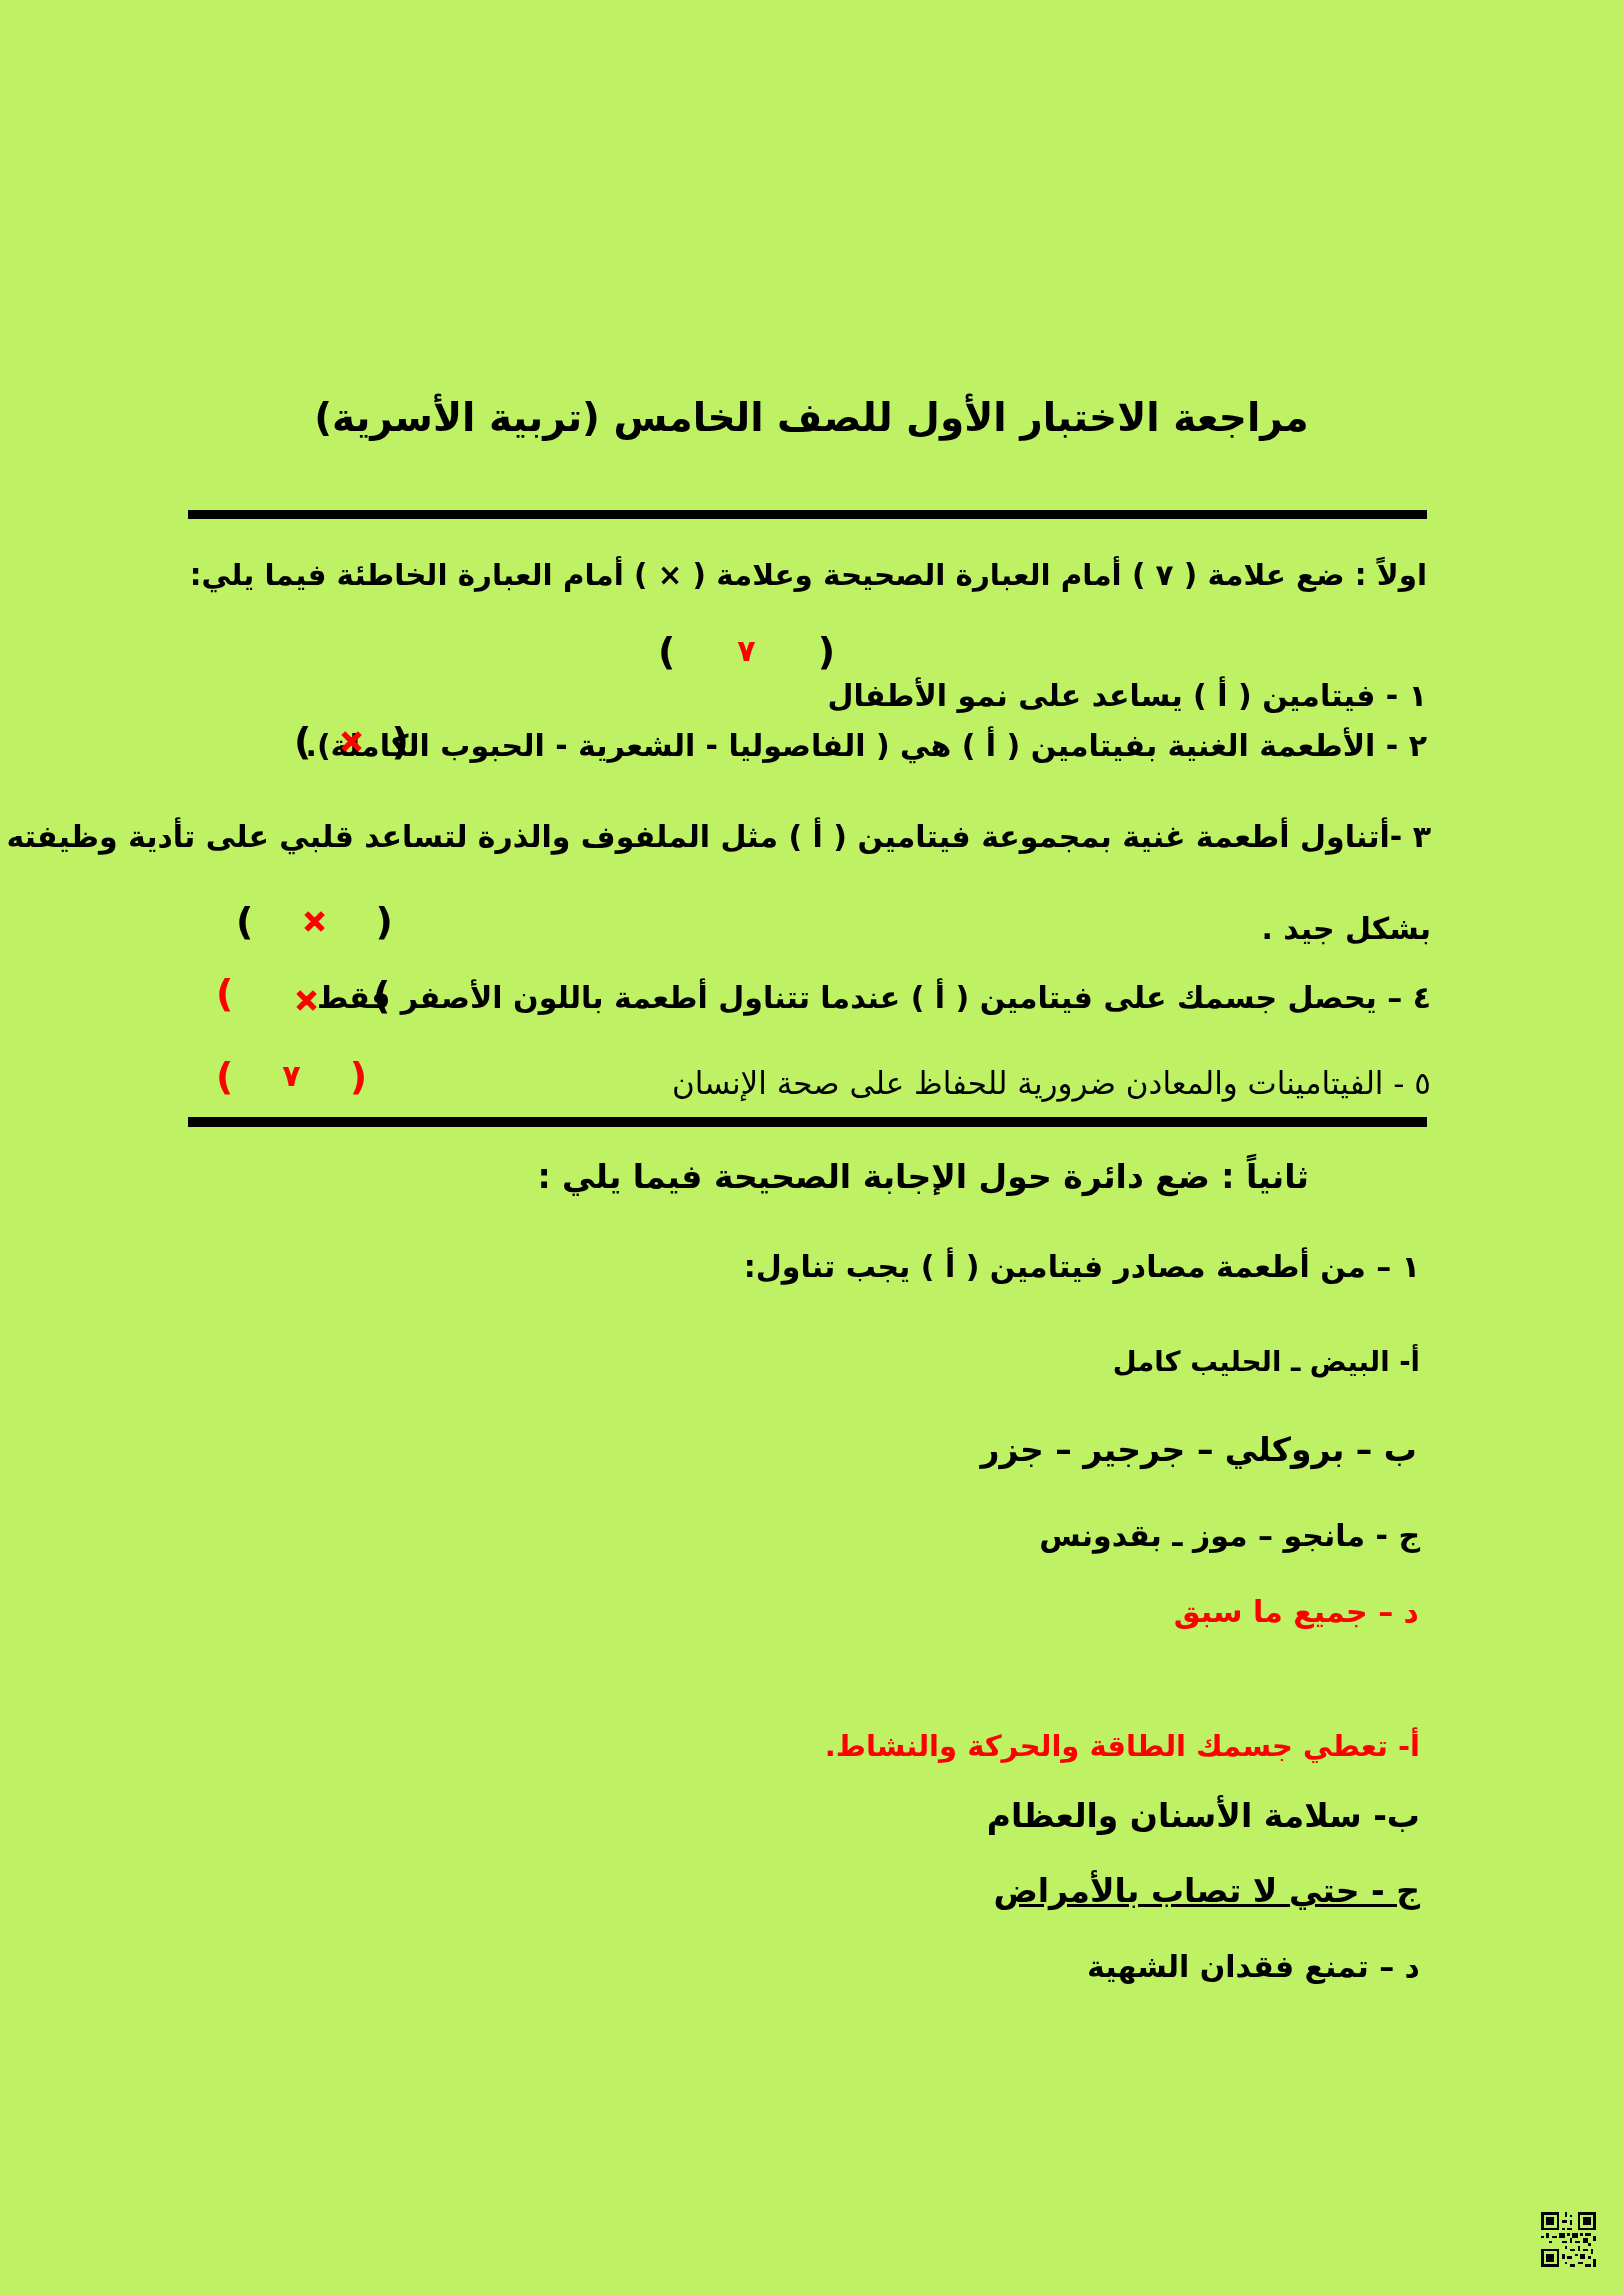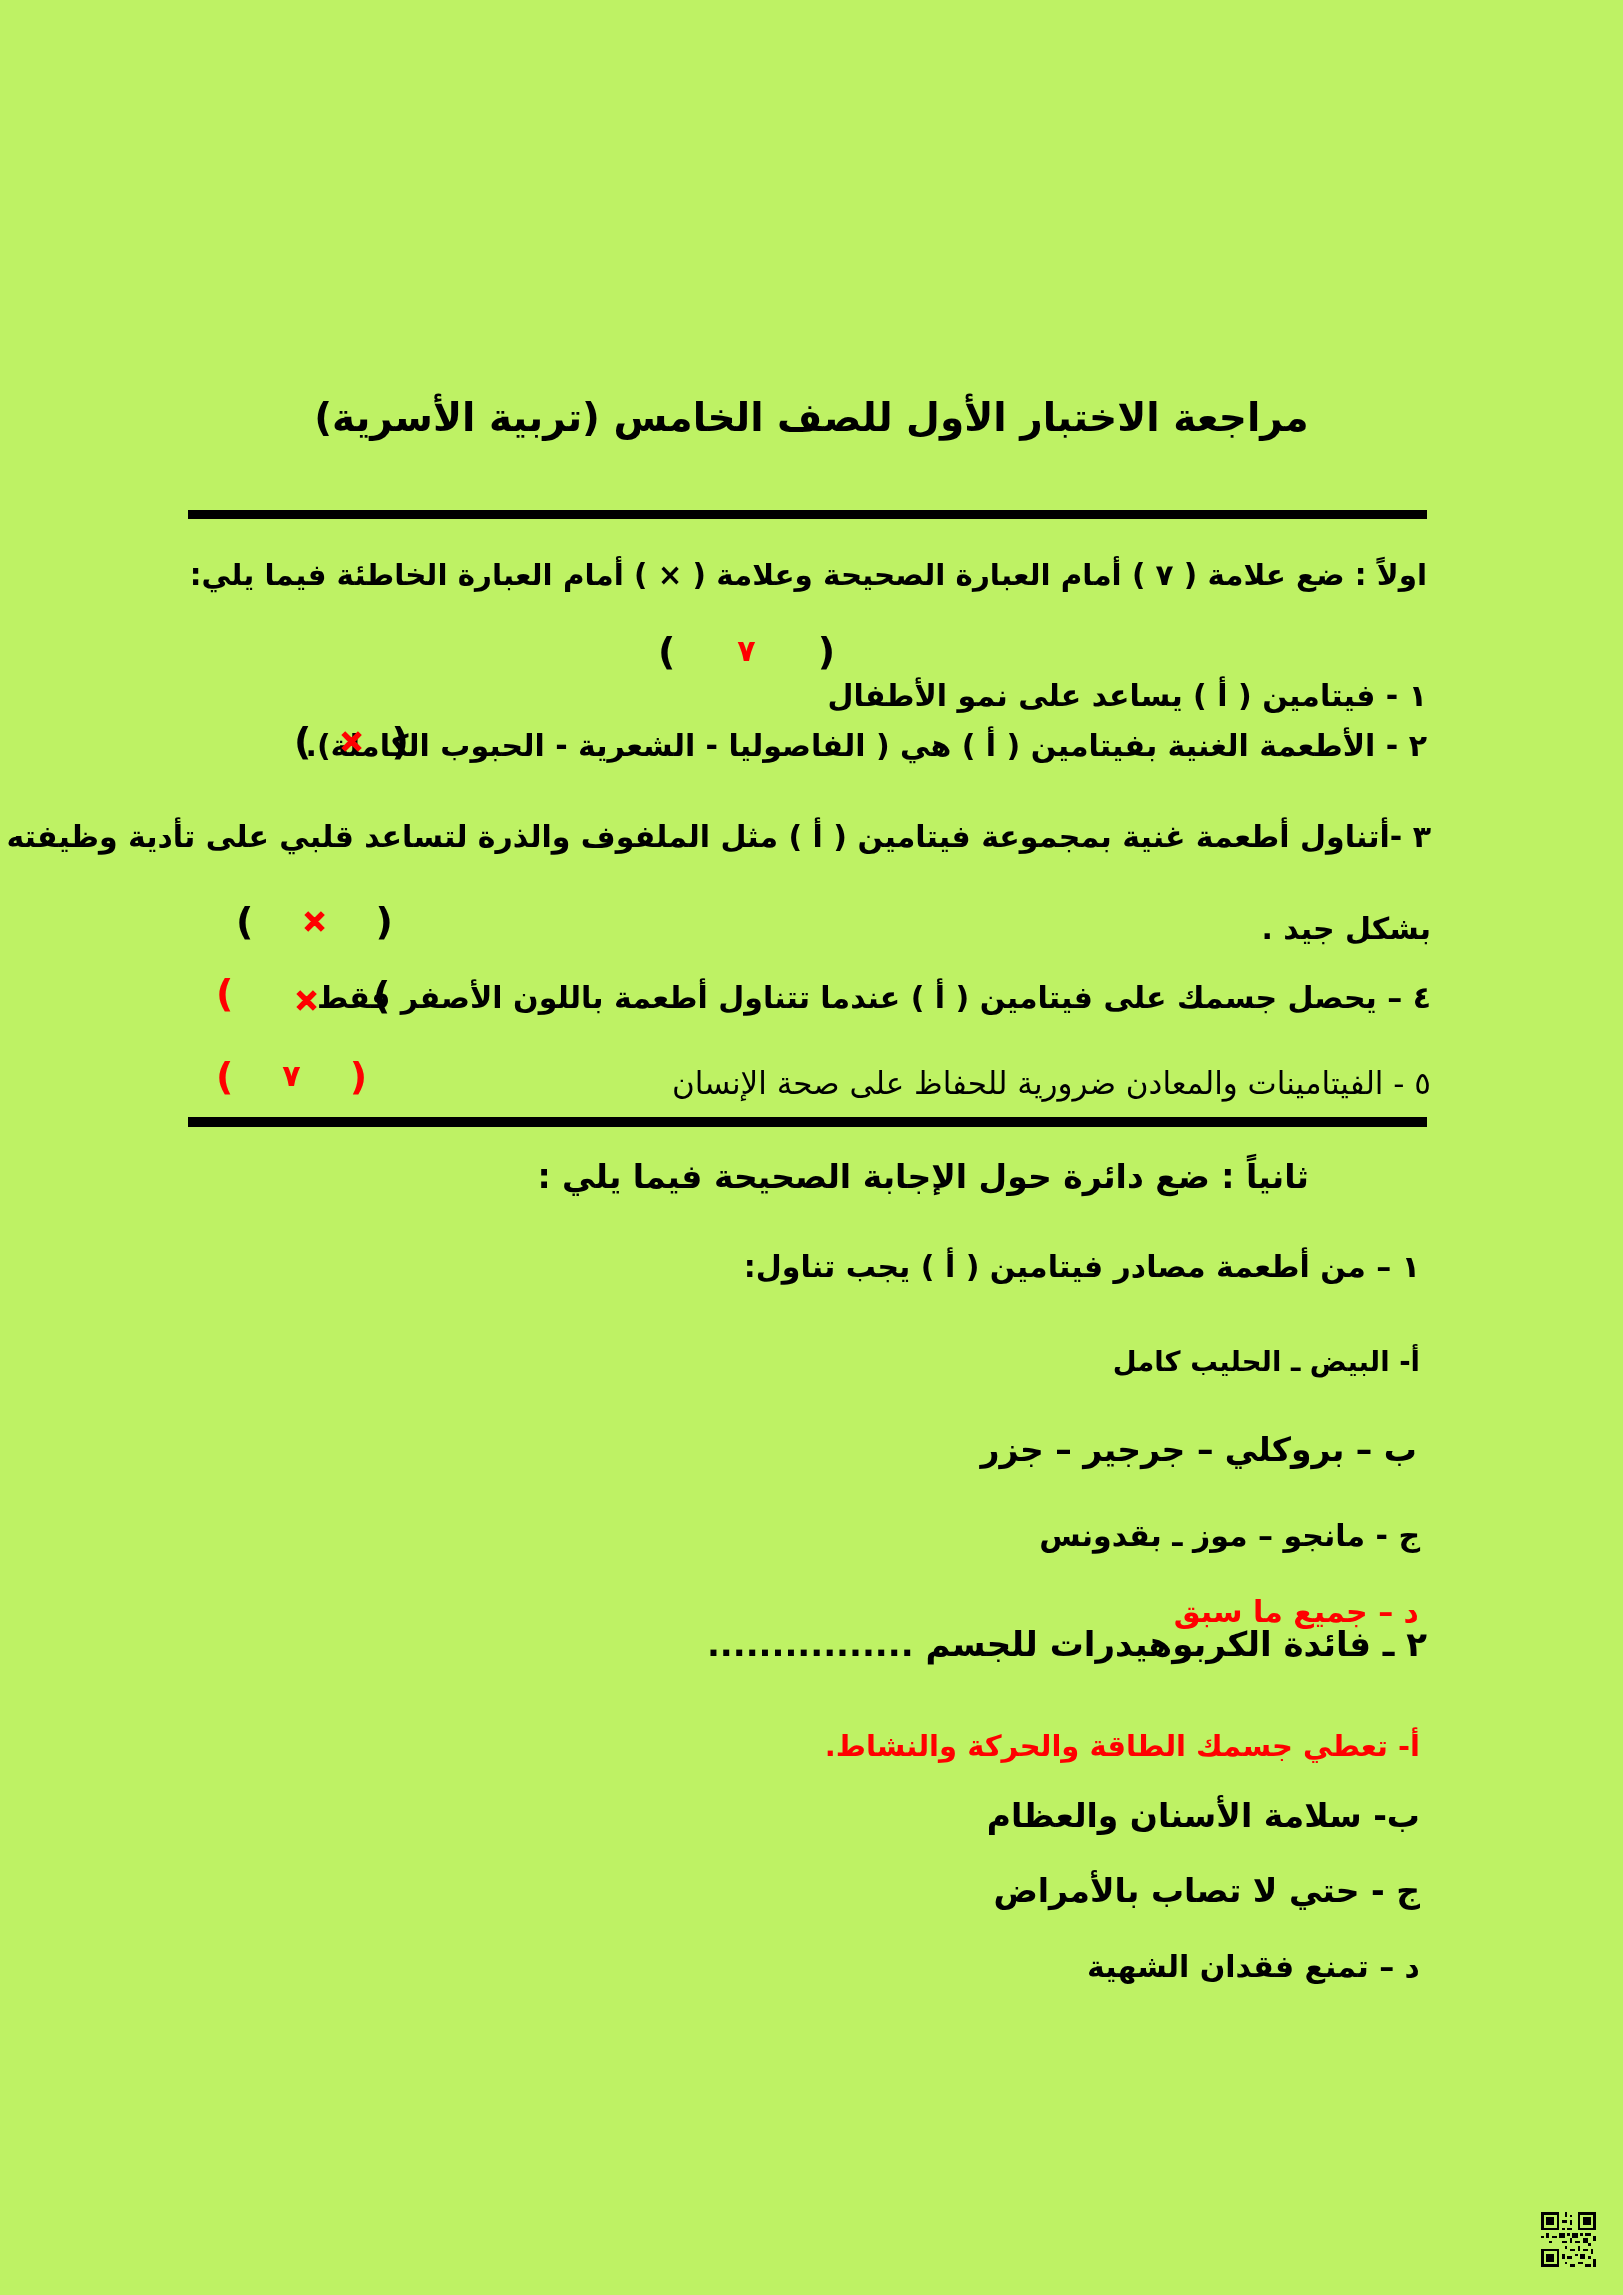--- a/index.html
+++ b/index.html
@@ -63,21 +63,21 @@
   .h2{top:1157px;right:314px;font-size:33px;font-weight:bold;}
   .stem1{top:1249px;right:203px;font-size:30px;font-weight:bold;}
   .opt{font-weight:bold;}
   .oa1{top:1345px;right:203px;font-size:27.5px;}
   .ob1{top:1430px;right:206px;font-size:33px;}
   .oc1{top:1518px;right:203px;font-size:30px;}
   .od1{top:1594px;right:204px;font-size:30px;}
   .stem2{top:1624px;right:196px;font-size:34px;font-weight:bold;}
   .oa2{top:1729px;right:203px;font-size:29px;}
   .ob2{top:1796px;right:203px;font-size:33px;}
-  .oc2{top:1871px;right:203px;font-size:33px;}
+  .oc2{top:1871px;right:203px;font-size:33px;text-decoration:underline;}
   .od2{top:1949px;right:203px;font-size:30px;}
 
   
   .qr{
     position:absolute;
     top:2207px;left:1536px;
     width:65px;height:65px;
   }
   .qr svg{width:100%;height:100%;shape-rendering:crispEdges;}
 </style>
@@ -128,21 +128,20 @@
   <div class="hr hr2"></div>
 
   <h2 class="abs h2">ثانياً :  ضع دائرة حول الإجابة الصحيحة فيما يلي :</h2>
 
   <p class="abs stem1">١ – من أطعمة مصادر  فيتامين ( أ ) يجب تناول:</p>
   <p class="abs opt oa1">أ- البيض ـ الحليب كامل</p>
   <p class="abs opt ob1">ب – بروكلي – جرجير – جزر</p>
   <p class="abs opt oc1">ج -  مانجو – موز ـ بقدونس</p>
   <p class="abs opt od1 red">د – جميع ما سبق</p>
 
-  <p class="abs stem2">٢ ـ فائدة الكربوهيدرات للجسم ................</p>
   <p class="abs opt oa2 red">أ- تعطي جسمك الطاقة والحركة والنشاط.</p>
   <p class="abs opt ob2">ب- سلامة الأسنان والعظام</p>
   <p class="abs opt oc2">ج - حتي لا تصاب بالأمراض</p>
   <p class="abs opt od2">د –  تمنع فقدان الشهية</p>
 
   <div class="qr">
     <svg viewBox="0 0 25 25" xmlns="http://www.w3.org/2000/svg" fill="#000">
       <path fill-rule="evenodd" d="M2,2h7v7h-7z M3,3v5h5v-5z"></path>
         <rect x="4" y="4" width="3" height="3"></rect>
       <path fill-rule="evenodd" d="M16,2h7v7h-7z M17,3v5h5v-5z"></path>

